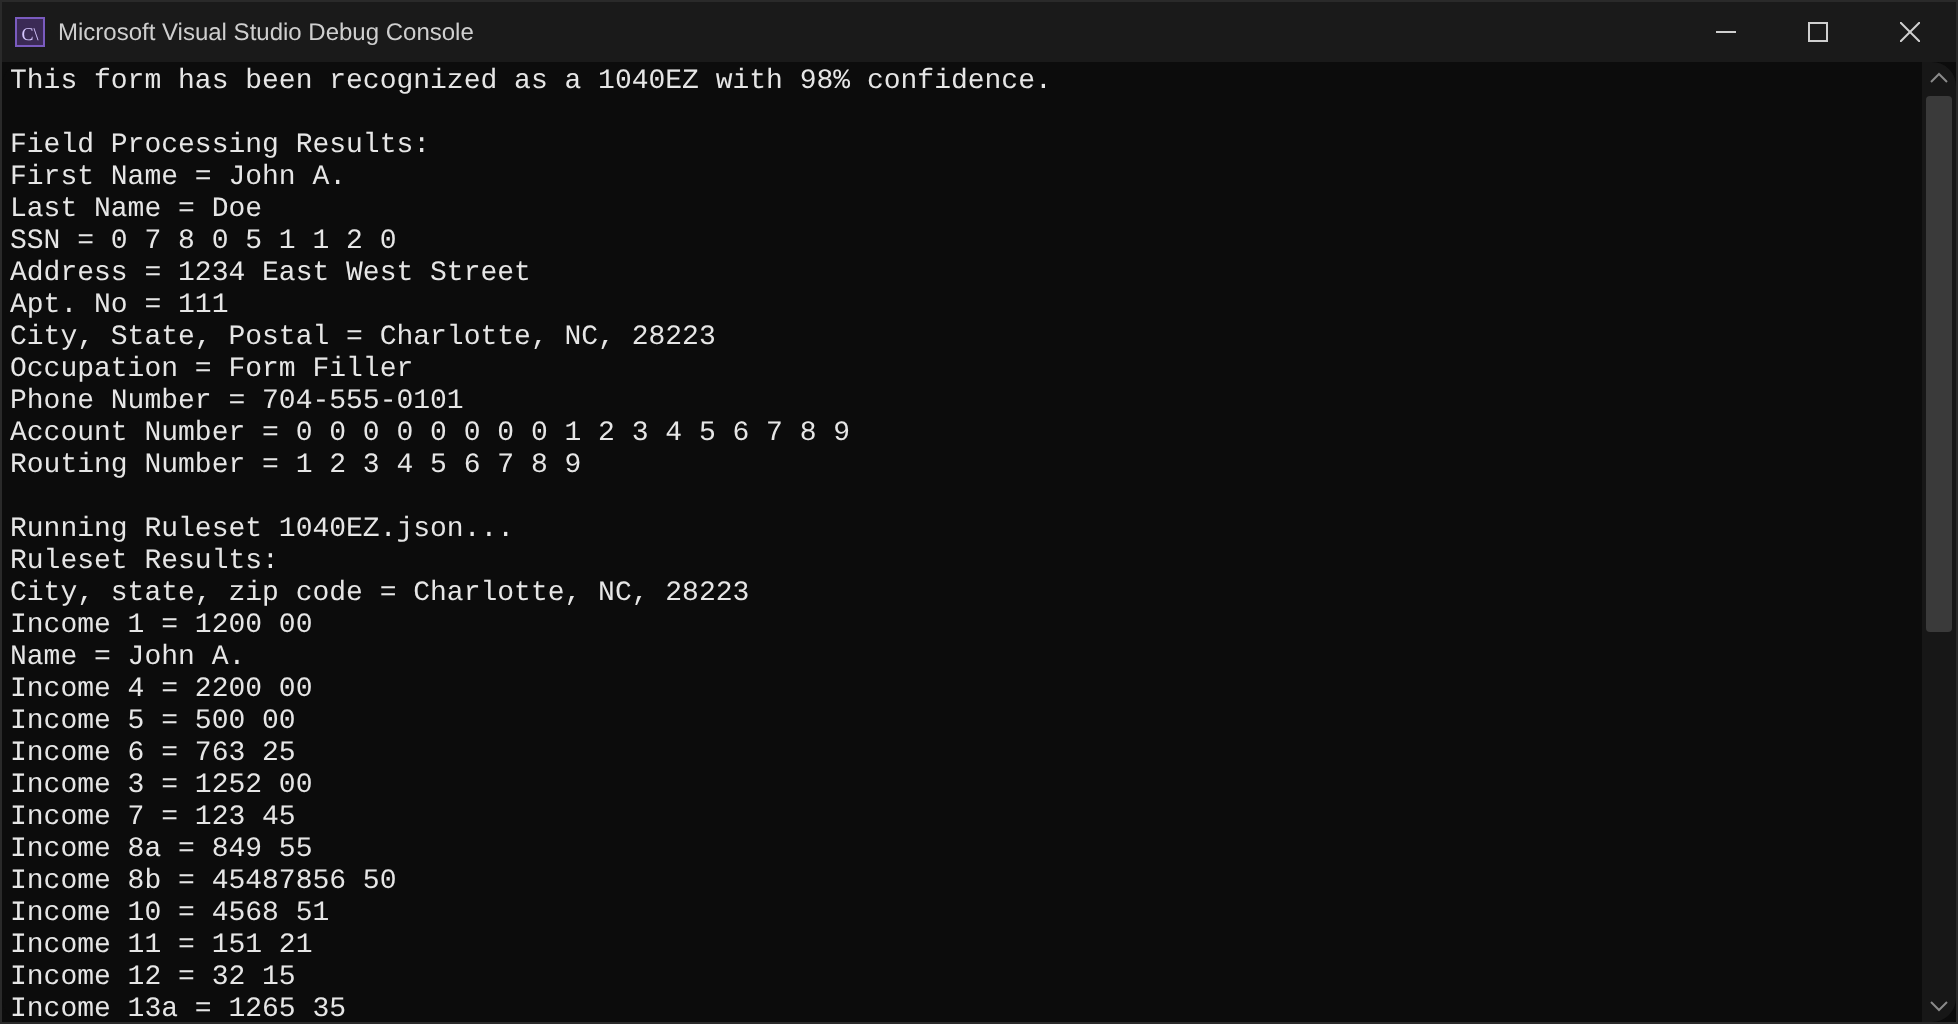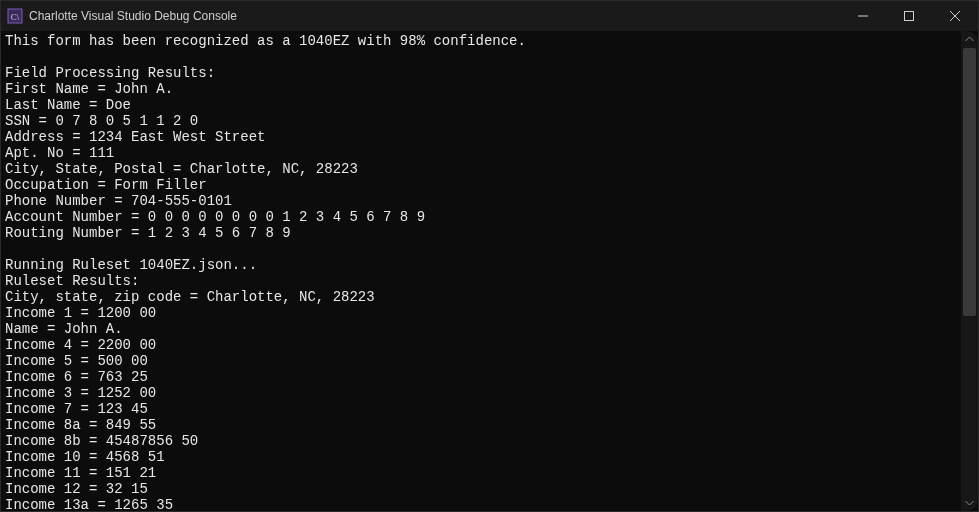--- a/index.html
+++ b/index.html
@@ -75,21 +75,21 @@
 
 <div class="window">
 
   <div class="titlebar">
     <span class="icon">
       <svg width="16" height="16" viewBox="0 0 16 16">
         <rect x="1" y="1" width="14" height="14" fill="#3b2a55" stroke="#7a5bbf" stroke-width="1"></rect>
         <text x="8" y="12" text-anchor="middle" font-size="9" font-family="Consolas" fill="#d6c6ff">C\</text>
       </svg>
     </span>
-    <span class="title">Charlotte Visual Studio Debug Console</span>
+    <span class="title">Microsoft Visual Studio Debug Console</span>
     <span class="spacer"></span>
     <div class="win-controls">
       <div class="win-btn">
         <svg width="10" height="10" viewBox="0 0 10 10">
             <line x1="0" y1="5" x2="10" y2="5" stroke="#cfcfcf" stroke-width="1"></line>
           </svg>
       </div>
       <div class="win-btn">
         <svg width="10" height="10" viewBox="0 0 10 10">
             <rect x="0.5" y="0.5" width="9" height="9" fill="none" stroke="#cfcfcf" stroke-width="1"></rect>

